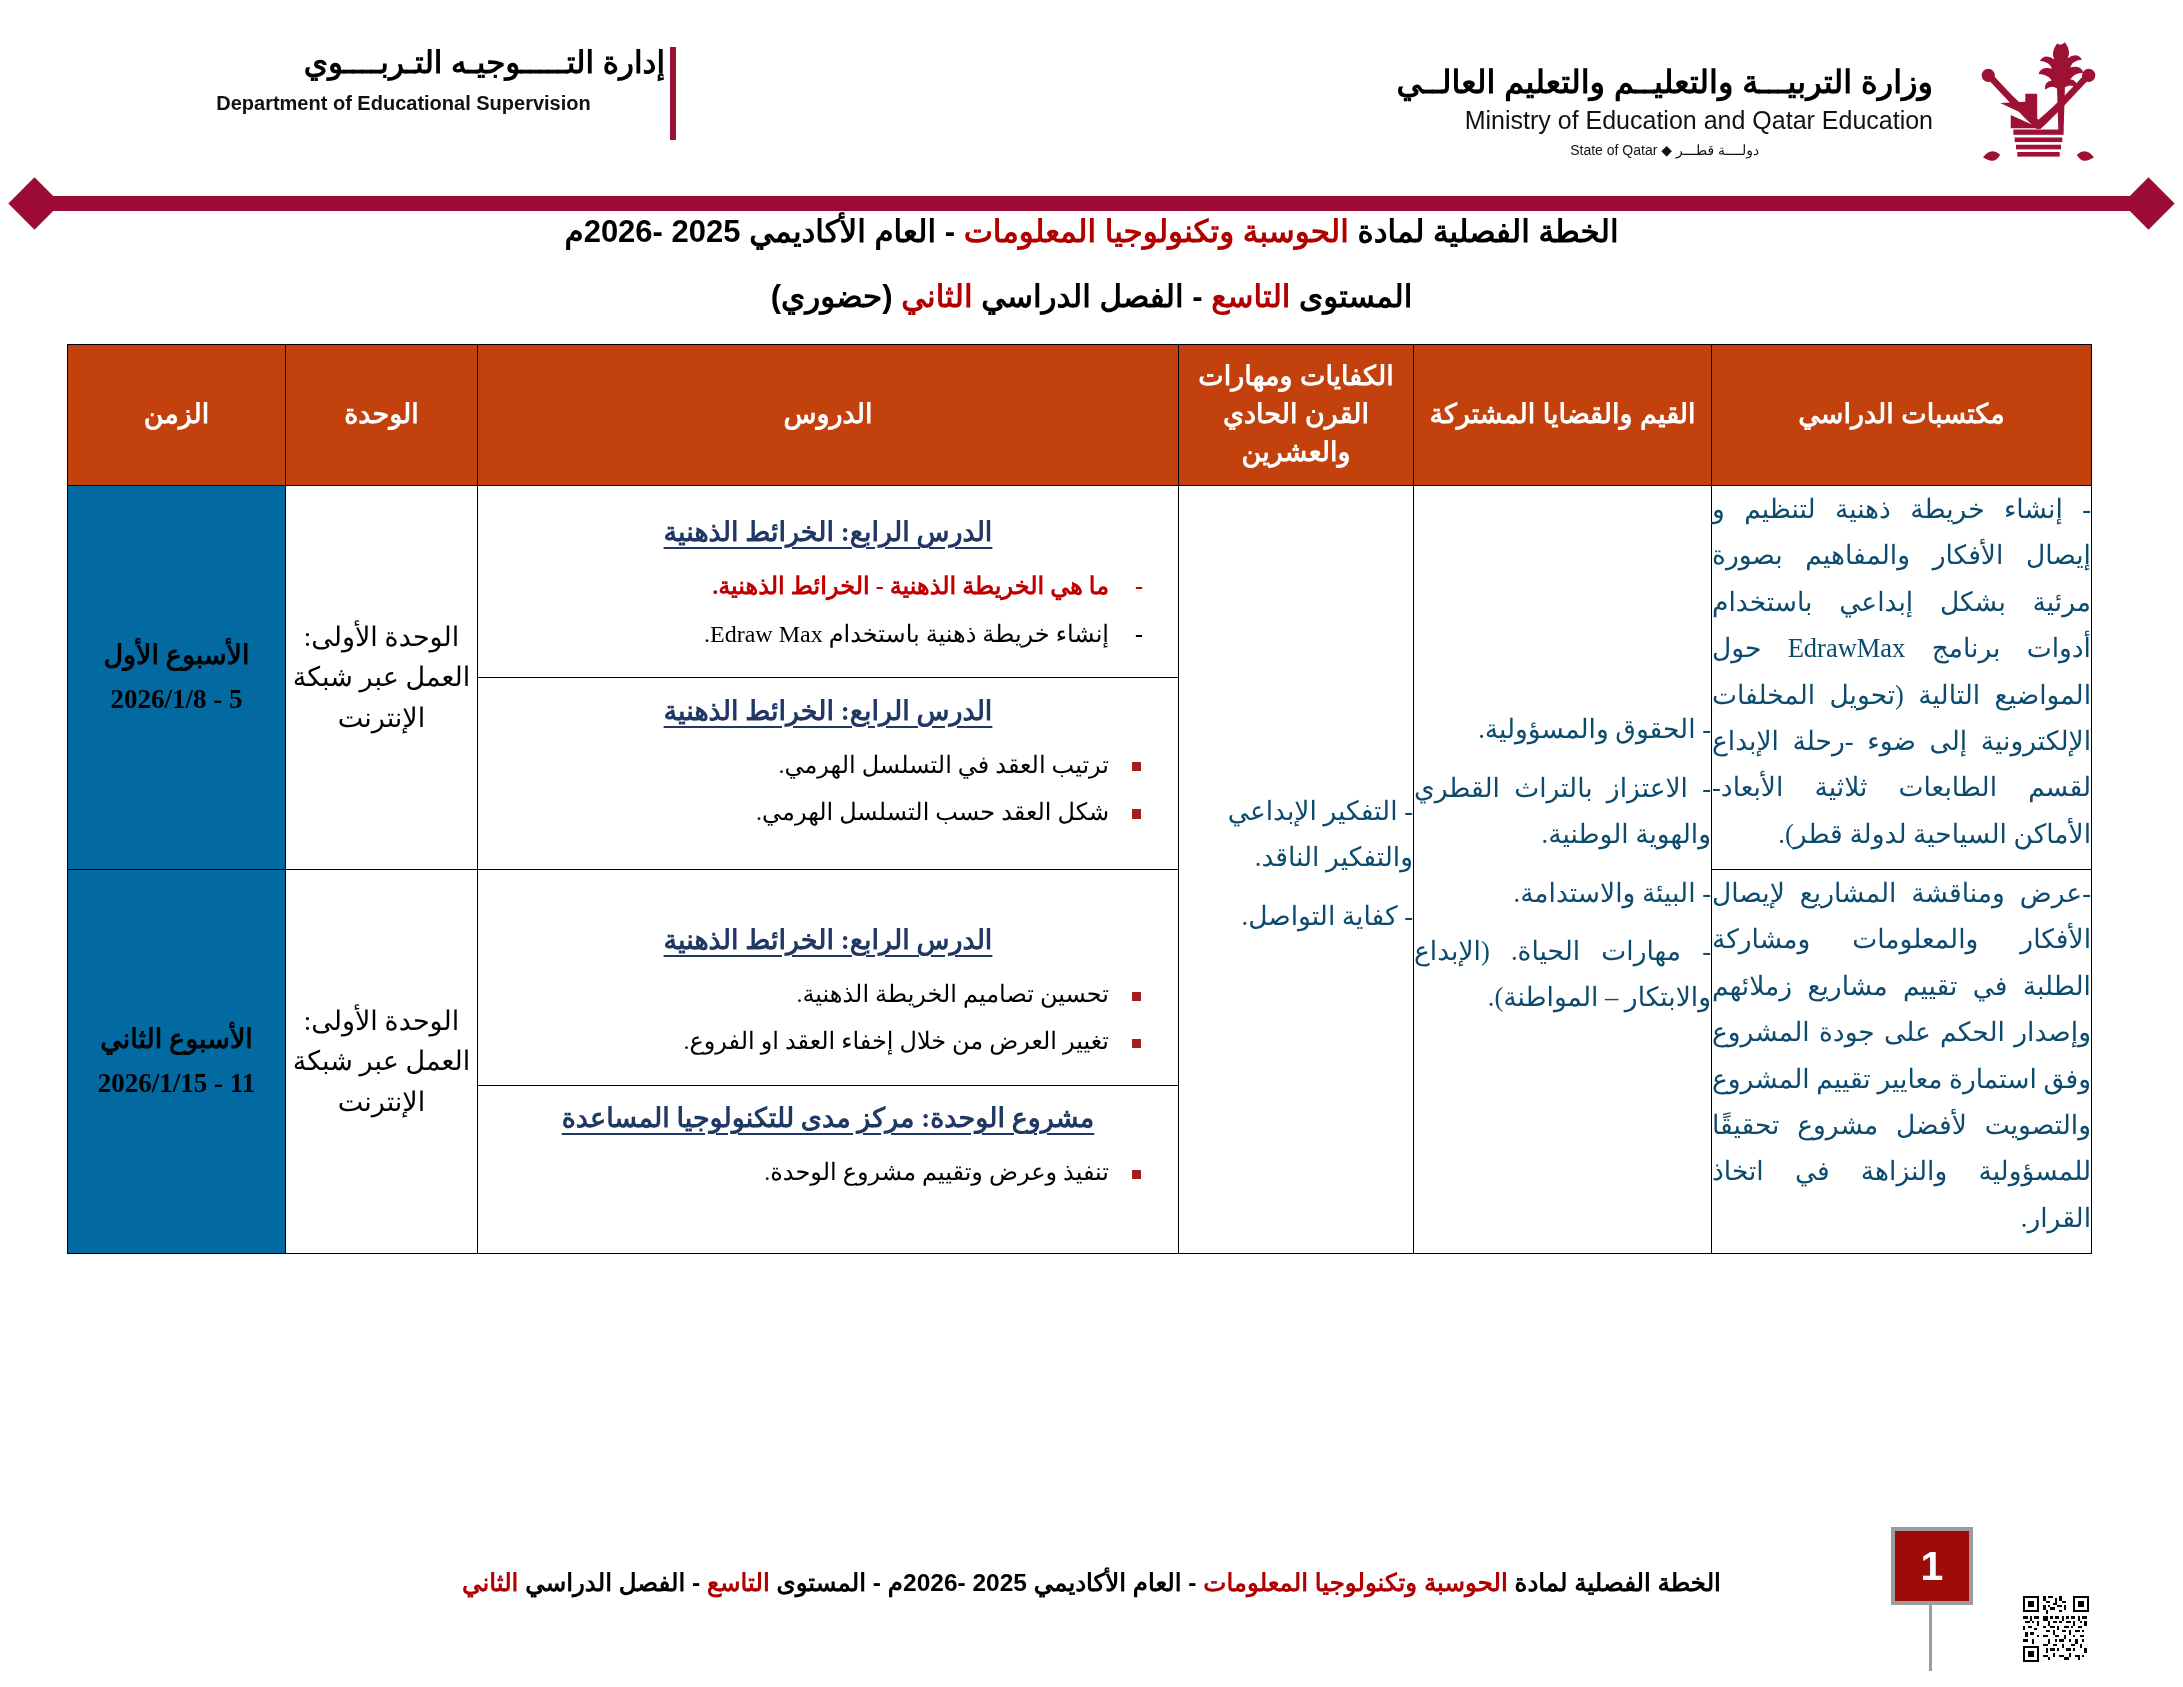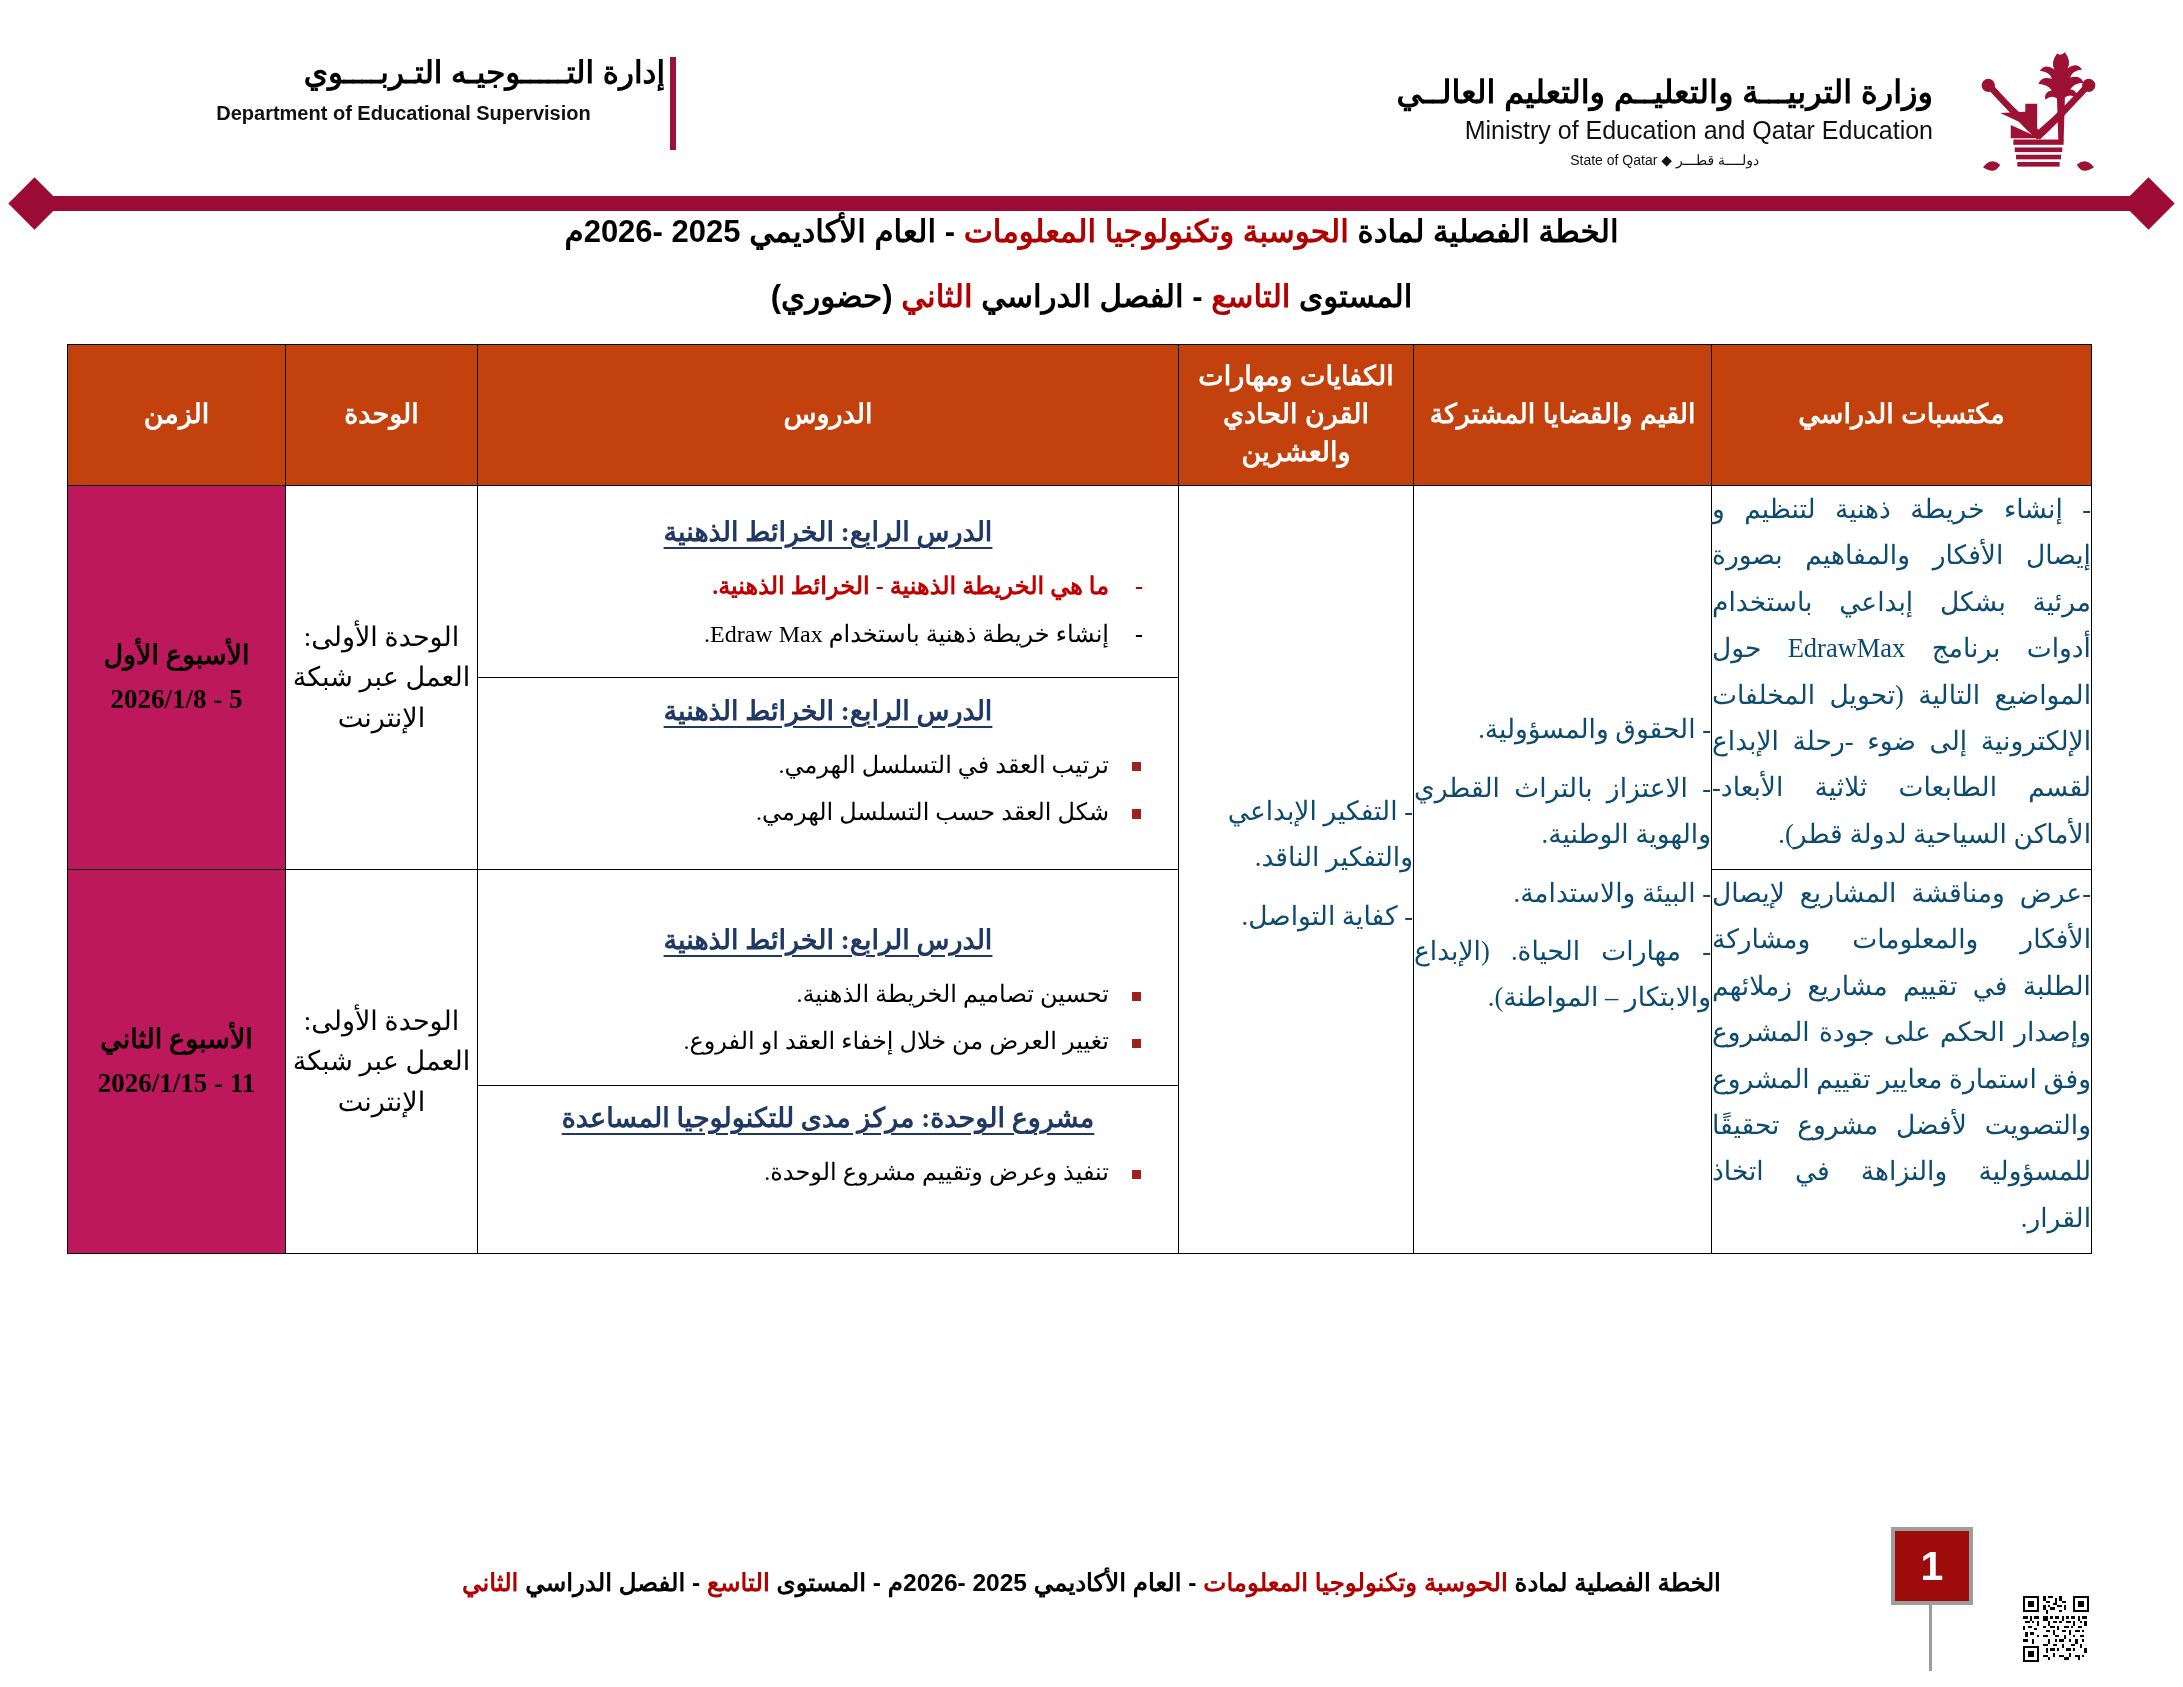--- a/index.html
+++ b/index.html
@@ -11,21 +11,21 @@
     width: 2183px;
     height: 1687px;
     position: relative;
     font-family: "Liberation Serif", "DejaVu Serif", serif;
     overflow: hidden;
   }
 
   
   .header {
     position: absolute;
-    top: 16px; left: 0;
+    top: 6px; left: 0;
     width: 2183px;
     height: 177px;
   }
   .logo-left {
     position: absolute;
     top: 38px;
     left: 142px;
     width: 523px;
     text-align: right;
     direction: rtl;
@@ -172,21 +172,21 @@
   }
   
   .c-time   { width: 218px; }
   .c-unit   { width: 192px; }
   .c-lesson { width: 701px; }
   .c-skills { width: 235px; }
   .c-values { width: 298px; }
   .c-outcome{ width: 380px; }
 
   td.time-cell {
-    background: #be185d;
+    background: #0369a1;
     text-align: center;
     font-family: "Liberation Serif", serif;
     font-size: 27px;
     font-weight: 700;
     line-height: 1.6;
     color: #000;
   }
   td.unit-cell {
     text-align: center;
     font-family: "Liberation Serif", serif;

